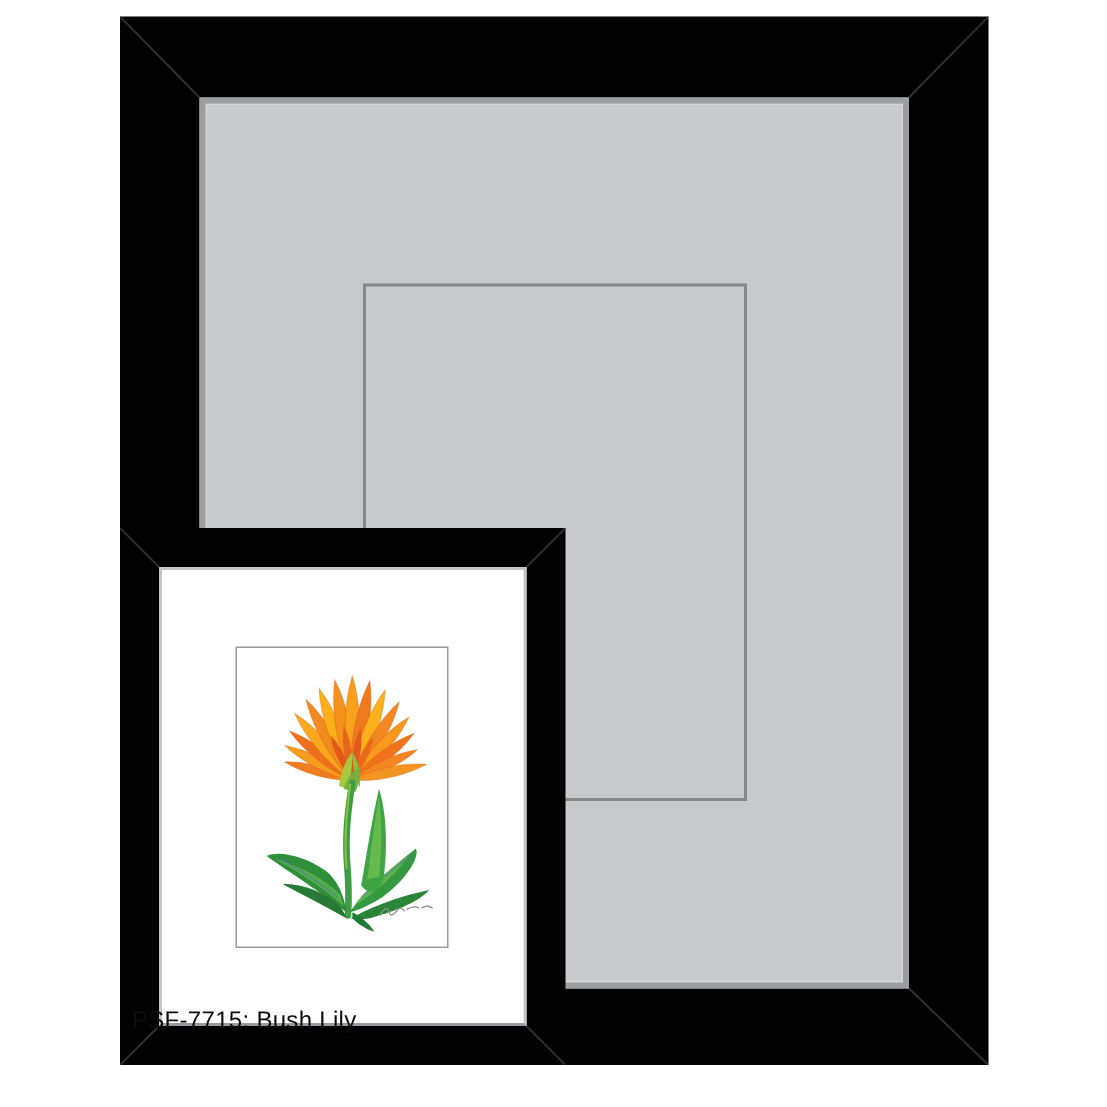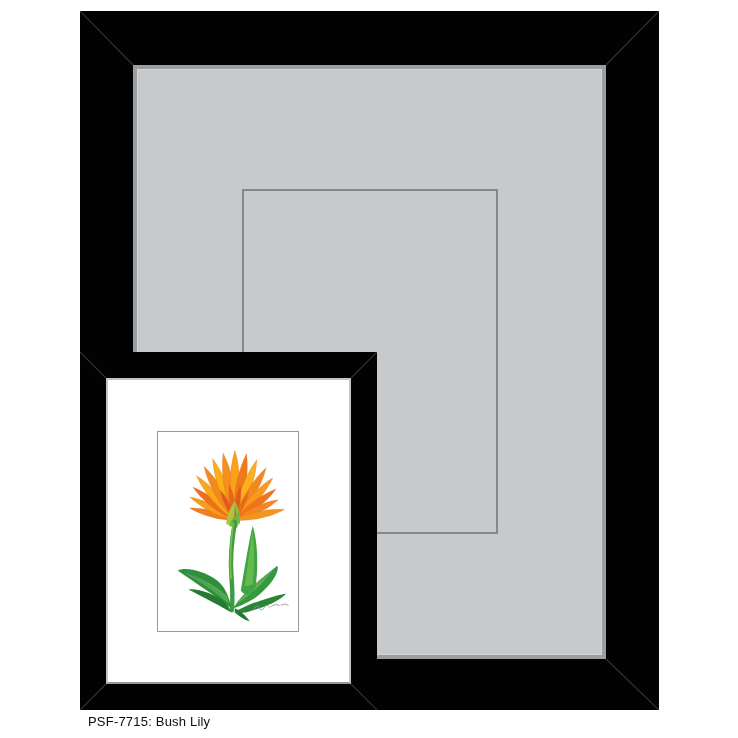--- a/index.html
+++ b/index.html
@@ -66,22 +66,22 @@
     position: absolute;
     left: 0; top: 0;
     width: 100%; height: 100%;
     display: block;
     pointer-events: none;
   }
 
   
   .caption {
     position: absolute;
-    left: 88px; top: 713px;
-    font-size: 13px;
+    left: 88px; top: 672px;
+    font-size: 16px;
     line-height: 18px;
     color: var(--caption-text, #0d0d0d);
     letter-spacing: 0.2px;
     white-space: nowrap;
   }
 </style>
 </head>
 <body>
 
 <div class="canvas">

